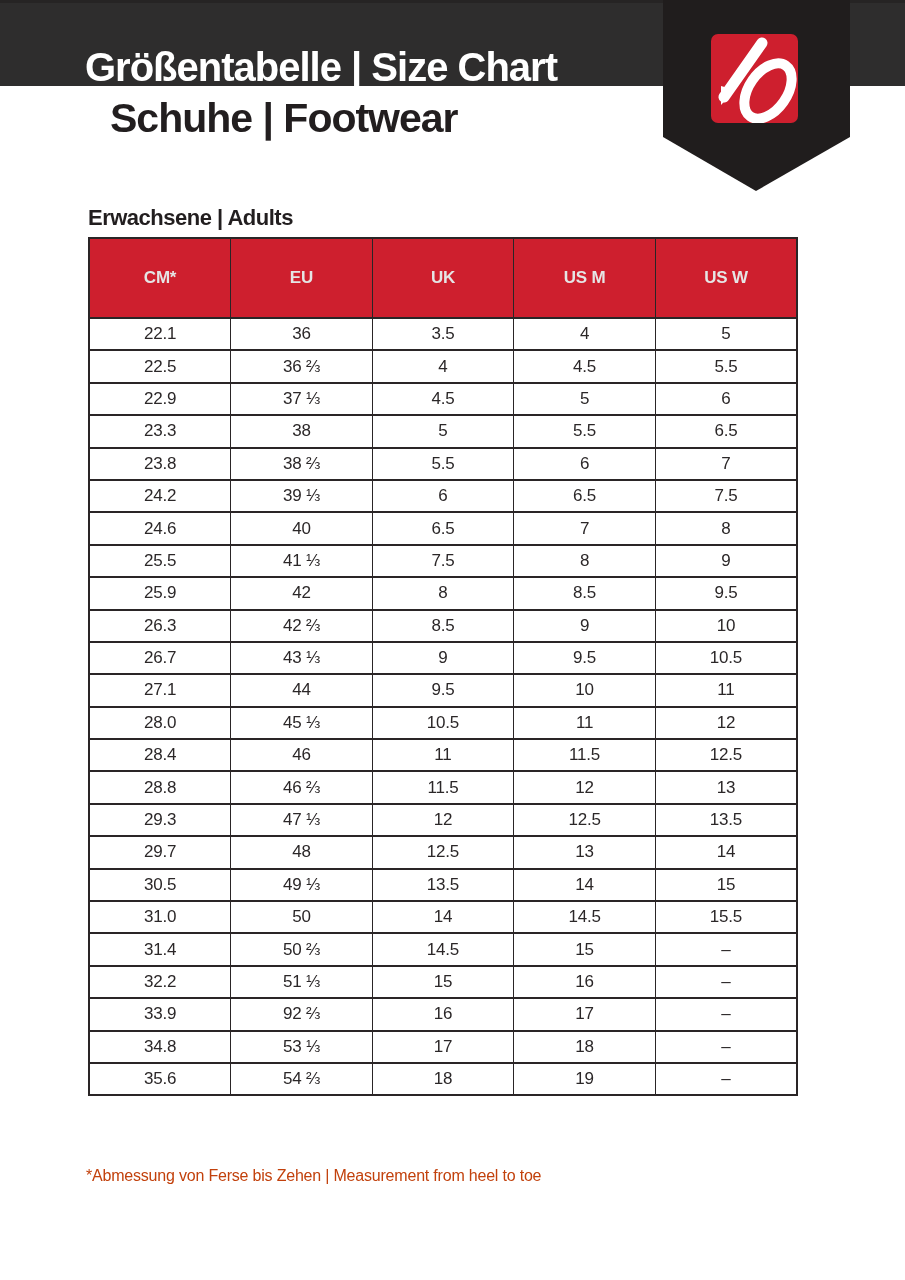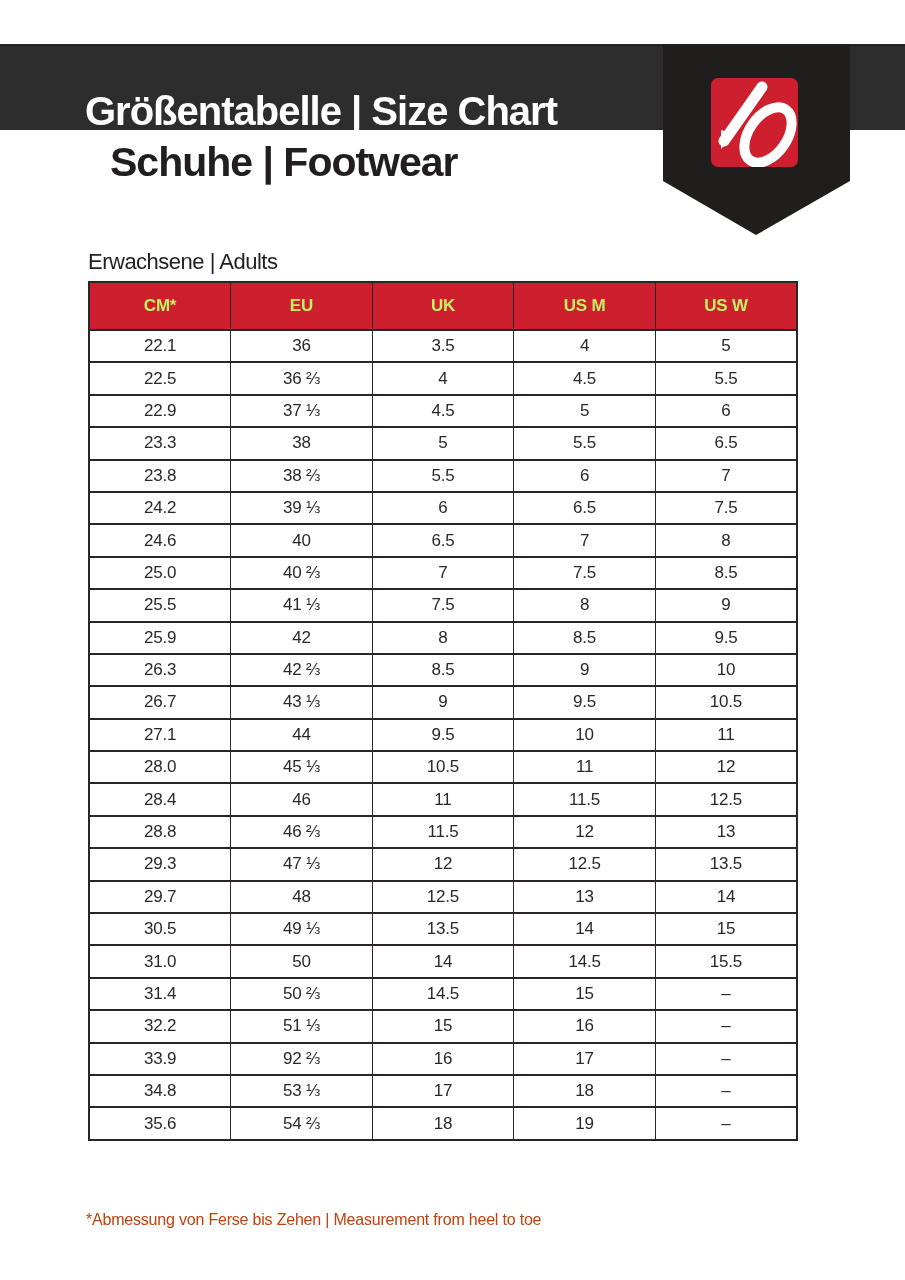--- a/index.html
+++ b/index.html
@@ -3,21 +3,21 @@
 <meta charset="utf-8">
 <style>
   html, body { margin: 0; padding: 0; }
   body {
     width: 905px; height: 1280px;
     background: #ffffff;
     font-family: "Liberation Sans", sans-serif;
     position: relative;
     overflow: hidden;
   }
-  .page { position: absolute; inset: 0; margin-top: 44px; }
+  .page { position: absolute; inset: 0; }
 
   
   .top-band {
     position: absolute; left: 0; top: 0;
     width: 905px; height: 86px;
     background: var(--band-gray, #2e2d2d);
     border-top: 3px solid #262424;
     box-sizing: border-box;
   }
   .main-title {
@@ -38,44 +38,44 @@
     white-space: nowrap;
   }
 
   
   .pennant { position: absolute; left: 663px; top: 0; z-index: 3; }
   .brand-logo { position: absolute; left: 711px; top: 34px; z-index: 4; }
 
   
   .section-heading {
     position: absolute; left: 88px; top: 205px;
-    font-size: 22px; font-weight: normal;
+    font-size: 22px; font-weight: bold;
     letter-spacing: -0.5px;
     color: var(--text-dark, #221e1f);
   }
 
   
   table.size-table {
     position: absolute; left: 88px; top: 237px;
     width: 710px;
     border-collapse: collapse;
     table-layout: fixed;
     border: 2px solid var(--line-dark, #2a2526);
   }
   table.size-table th {
     height: 46px;
     background: var(--accent-red, #ce1f2e);
-    color: #bef264;
+    color: #e5e5e5;
     font-size: 17px; font-weight: bold;
     letter-spacing: -0.2px;
     text-align: center;
     border-left: 1px solid var(--line-dark, #2a2526);
     border-right: 1px solid var(--line-dark, #2a2526);
     border-bottom: 2px solid var(--line-dark, #2a2526);
-    padding: 0;
+    padding: 16px;
   }
   table.size-table td {
     height: 30.4px;
     font-size: 17px;
     letter-spacing: -0.2px;
     color: #2b2728;
     text-align: center;
     vertical-align: middle;
     border-left: 1px solid var(--line-dark, #2a2526);
     border-right: 1px solid var(--line-dark, #2a2526);
@@ -177,27 +177,20 @@
           <td>7.5</td>
         </tr>
         <tr>
           <td>24.6</td>
           <td>40</td>
           <td>6.5</td>
           <td>7</td>
           <td>8</td>
         </tr>
         <tr>
-          <td>25.0</td>
-          <td>40 ⅔</td>
-          <td>7</td>
-          <td>7.5</td>
-          <td>8.5</td>
-        </tr>
-        <tr>
           <td>25.5</td>
           <td>41 ⅓</td>
           <td>7.5</td>
           <td>8</td>
           <td>9</td>
         </tr>
         <tr>
           <td>25.9</td>
           <td>42</td>
           <td>8</td>

